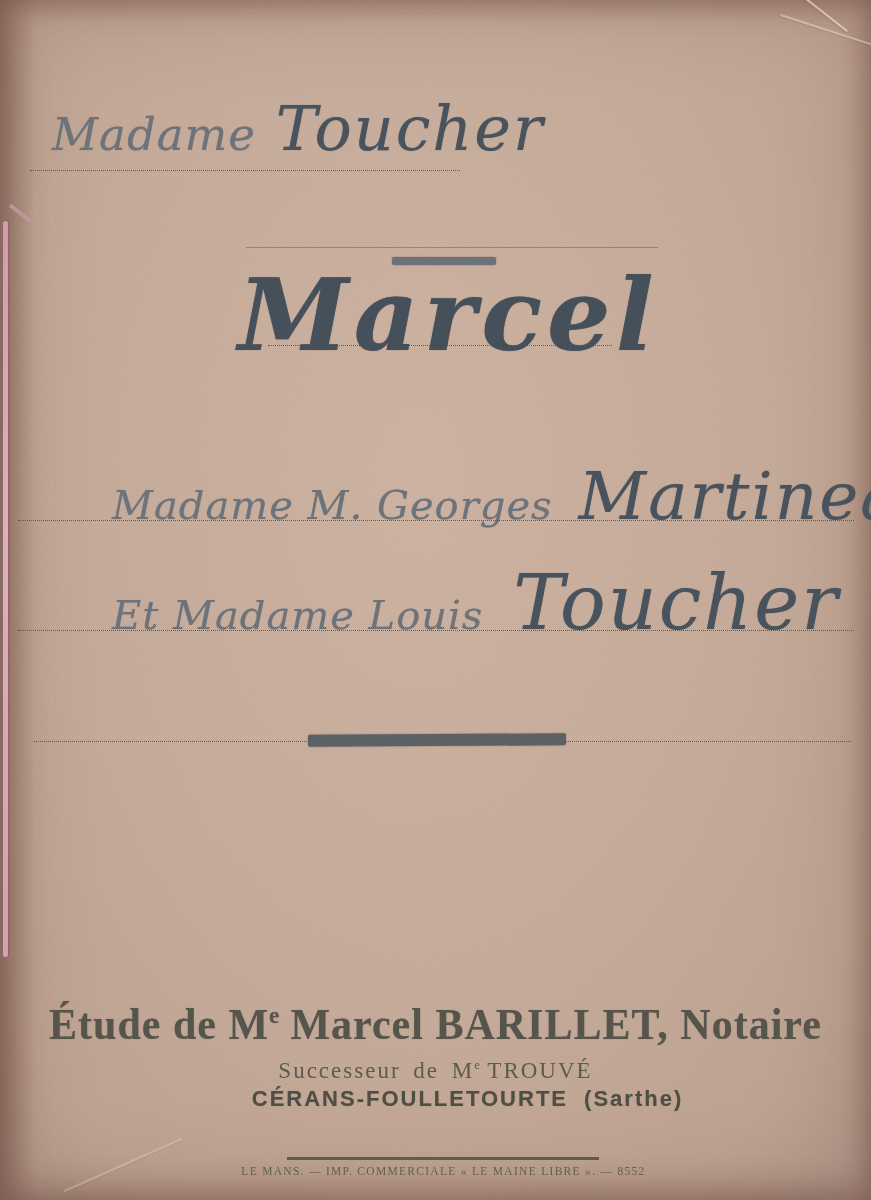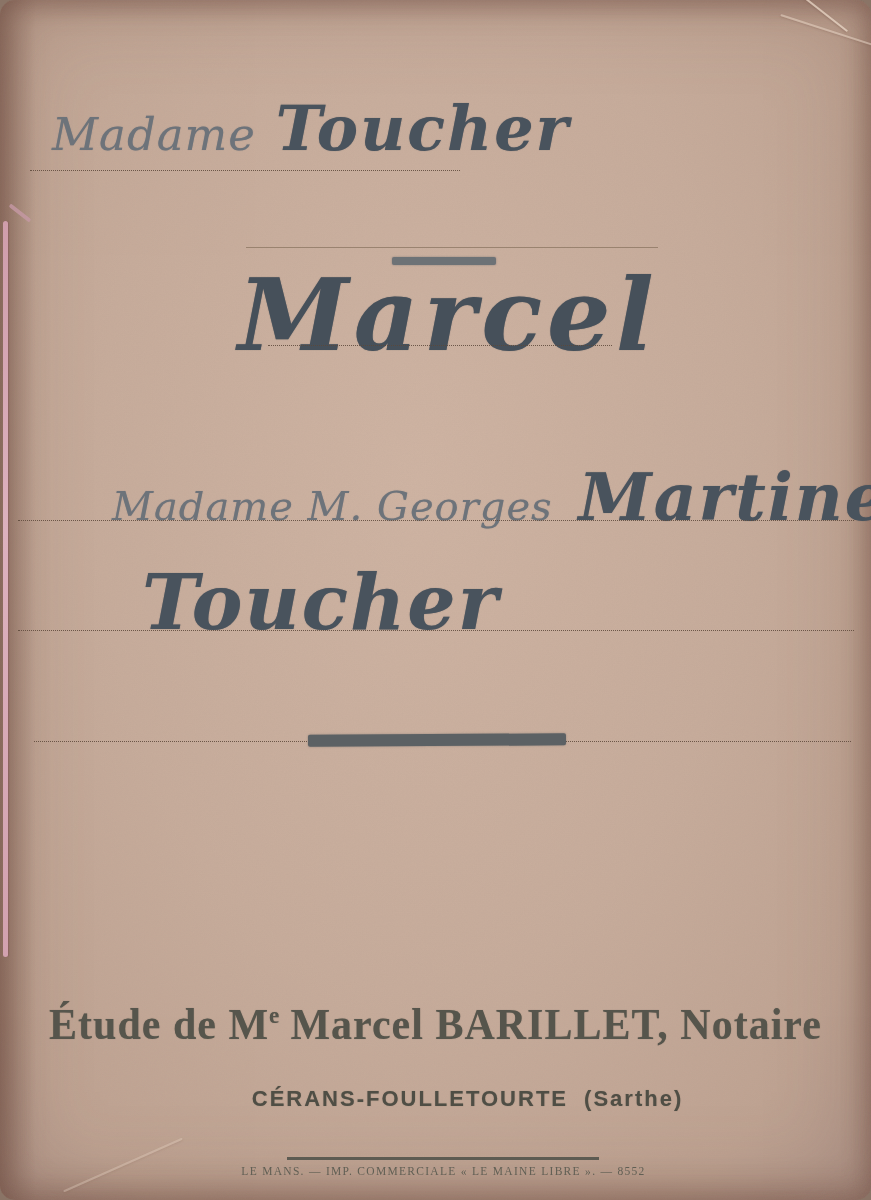--- a/index.html
+++ b/index.html
@@ -9,40 +9,39 @@
     overflow:hidden;
     background:
       radial-gradient(ellipse at 48% 40%, #cfb4a3 0%, #c7ac9b 50%, #bfa392 82%, #b1968a 100%);
     box-shadow:
       inset 0 0 90px rgba(115,82,68,.32),
       inset 14px 0 34px rgba(108,74,62,.30),
       inset -8px 0 22px rgba(108,74,62,.18),
       inset 0 -12px 30px rgba(108,74,62,.26),
       inset 0 8px 18px rgba(108,74,62,.22);
     font-family:"DejaVu Serif", serif;
-    border-radius:15px;
   }
   .grain{position:absolute;inset:0;width:100%;height:100%;opacity:.55;pointer-events:none;}
   .shade-left{position:absolute;left:0;top:0;bottom:0;width:36px;
     background:linear-gradient(to right, rgba(110,78,66,.35), rgba(110,78,66,0));}
   .crease{position:absolute;height:2px;border-radius:2px;
     background:rgba(232,213,198,.75);box-shadow:0 1px 2px rgba(130,98,84,.45);}
   .crease-a{left:742px;top:-6px;width:118px;transform:rotate(38deg);}
   .crease-b{left:778px;top:30px;width:104px;transform:rotate(18deg);opacity:.7;}
   .crease-c{left:58px;top:1164px;width:130px;transform:rotate(-24deg);opacity:.45;}
 
   .thread{position:absolute;left:3px;top:221px;width:5px;height:736px;border-radius:3px;
     background:linear-gradient(to bottom,#cf9dab,#ddb1be 42%,#d2a1af);
     box-shadow:1px 0 1px rgba(125,72,84,.35);}
   .thread-tail{position:absolute;left:7px;top:211px;width:26px;height:4px;border-radius:2px;
     background:rgba(198,152,165,.8);transform:rotate(38deg);}
 
   .hw{position:absolute;display:flex;align-items:baseline;font-style:italic;white-space:nowrap;}
   .hw-small{font-size:45px;color:#6d737a;text-shadow:0 0 1px rgba(92,100,110,.45);letter-spacing:1px;}
-  .hw-big{font-weight:bold;color:#49535d;text-shadow:0 0 1px rgba(55,65,75,.5);letter-spacing:2px;}
+  .hw-big{font-weight:normal;color:#49535d;text-shadow:0 0 1px rgba(55,65,75,.5);letter-spacing:2px;}
 
   .line-owner{top:92px;left:52px;}
   .line-owner .hw-big{font-size:62px;margin-left:20px;}
   .line-date{top:168px;left:252px;font-size:58px;font-weight:600;color:#525c66;
     letter-spacing:2px;text-shadow:0 0 1px rgba(60,70,80,.5);}
   .line-title{top:256px;left:238px;font-size:100px;font-weight:bold;color:#46505a;
     letter-spacing:5px;text-shadow:0 0 1px rgba(50,60,70,.55);}
   .line-party1{top:458px;left:112px;}
   .line-party1 .hw-small{font-size:40px;}
   .line-party1 .hw-big{font-size:66px;margin-left:26px;}
@@ -111,28 +110,32 @@
   <div class="hw line-title">Marcel</div>
   <div class="dotline rule-title"></div>
 
   <div class="hw line-party1">
     <span class="hw-small">Madame M. Georges</span>
     <span class="hw-big">Martineau</span>
   </div>
   <div class="dotline rule-p1"></div>
 
   <div class="hw line-party2">
+    <span class="hw-small">Et Madame Louis</span>
     <span class="hw-big">Toucher</span>
   </div>
   <div class="dotline rule-p2"></div>
 
   <div class="dotline rule-close"></div>
   <div class="bar-close"></div>
 
   <div class="footer office">
     <span>Étude de M</span><sup>e</sup><span class="gap-l">Marcel BARILLET, Notaire</span>
   </div>
+  <div class="footer successor">
+    <span>Successeur de M</span><sup>e</sup><span class="gap-l">TROUVÉ</span>
+  </div>
   <div class="footer city">CÉRANS-FOULLETOURTE (Sarthe)</div>
 
   <div class="imprint-rule"></div>
   <div class="footer imprint">LE MANS. — IMP. COMMERCIALE « LE MAINE LIBRE ». — 8552</div>
 
 </div>
 
 </body></html>

